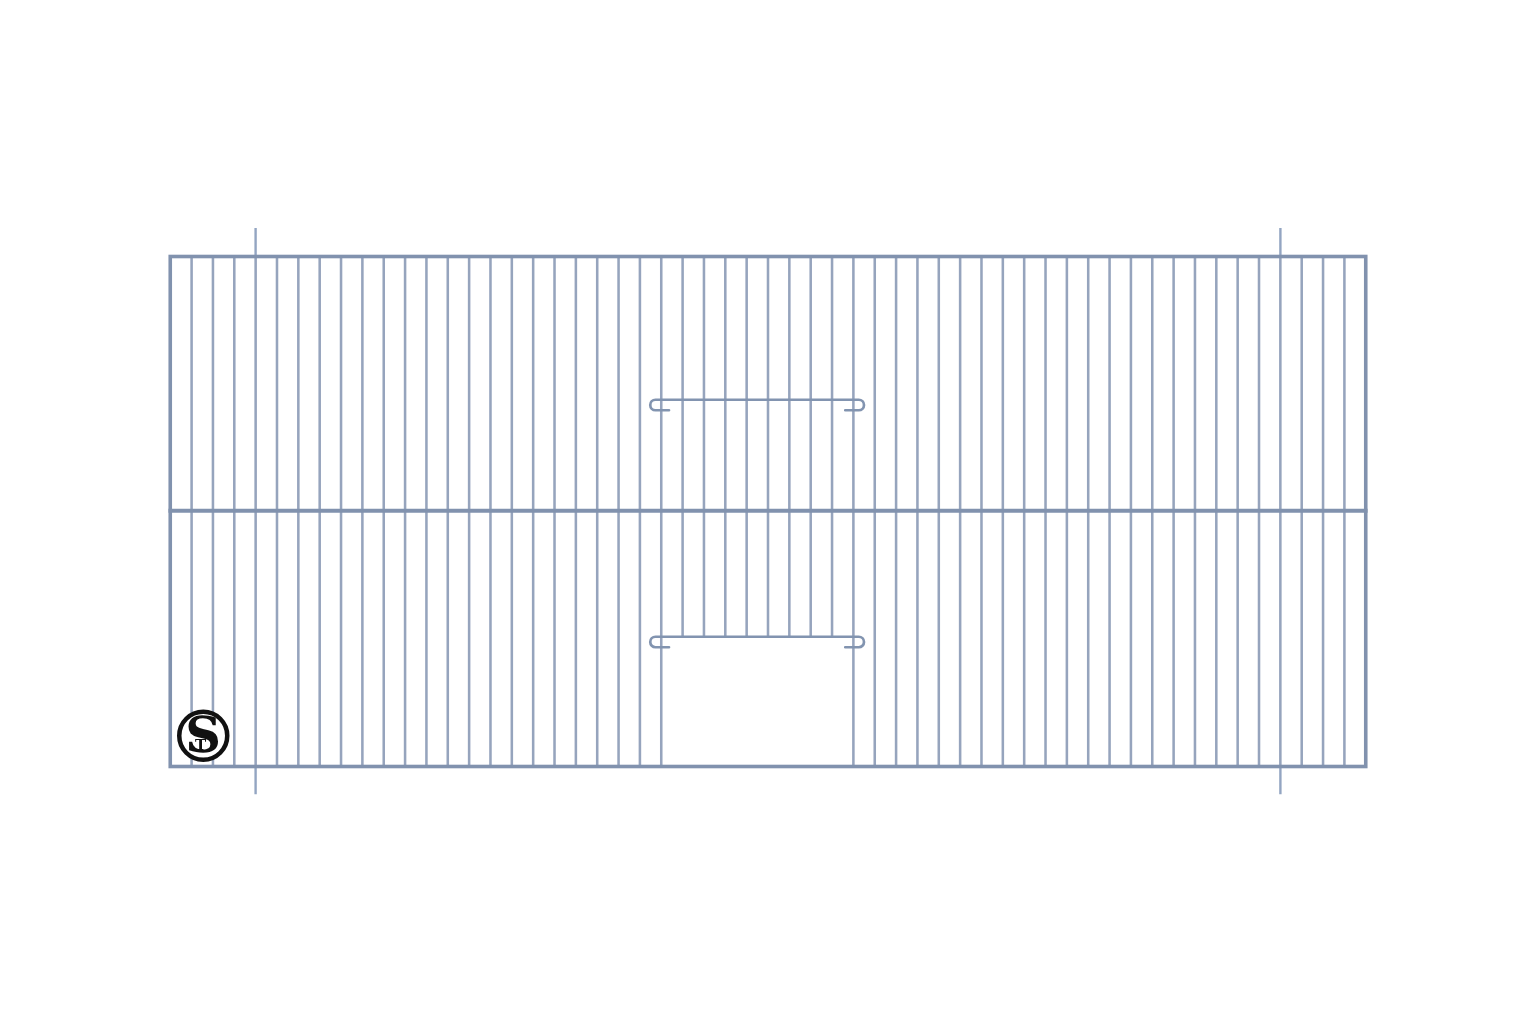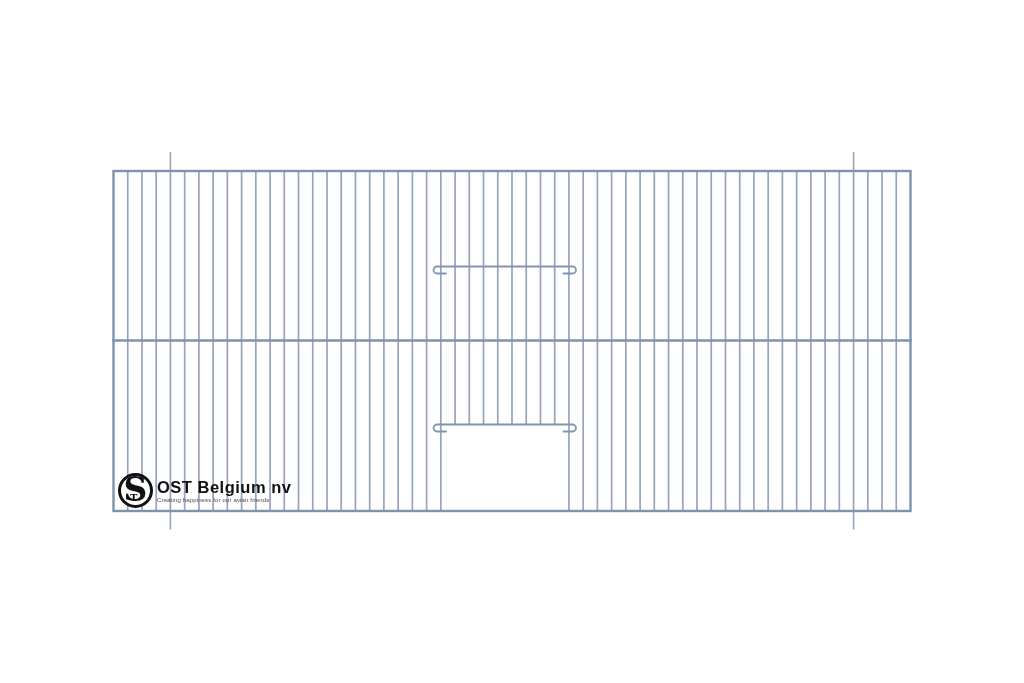--- a/index.html
+++ b/index.html
@@ -161,19 +161,15 @@
       <path d="M 446 273.5 H 437 A 3.5 3.5 0 0 1 437 266.5 H 572.5 A 3.5 3.5 0 0 1 572.5 273.5 H 563.5" fill="none" stroke="#8294b0" stroke-width="1.8" stroke-linecap="round"></path>
       <path d="M 446 431.5 H 437 A 3.5 3.5 0 0 1 437 424.5 H 572.5 A 3.5 3.5 0 0 1 572.5 431.5 H 563.5" fill="none" stroke="#8294b0" stroke-width="1.8" stroke-linecap="round"></path>
     </svg>
 
   <div class="logo">
     <div class="monogram">
       <div class="mono-ring"></div>
       <span class="mono-s">S</span>
       <span class="mono-t">T</span>
     </div>
-    <div class="logo-text">
-      <div class="logo-name">OST Belgium nv</div>
-      <div class="logo-tagline">Creating happiness for our avian friends</div>
-    </div>
   </div>
 
 </div>
 
 </body></html>

